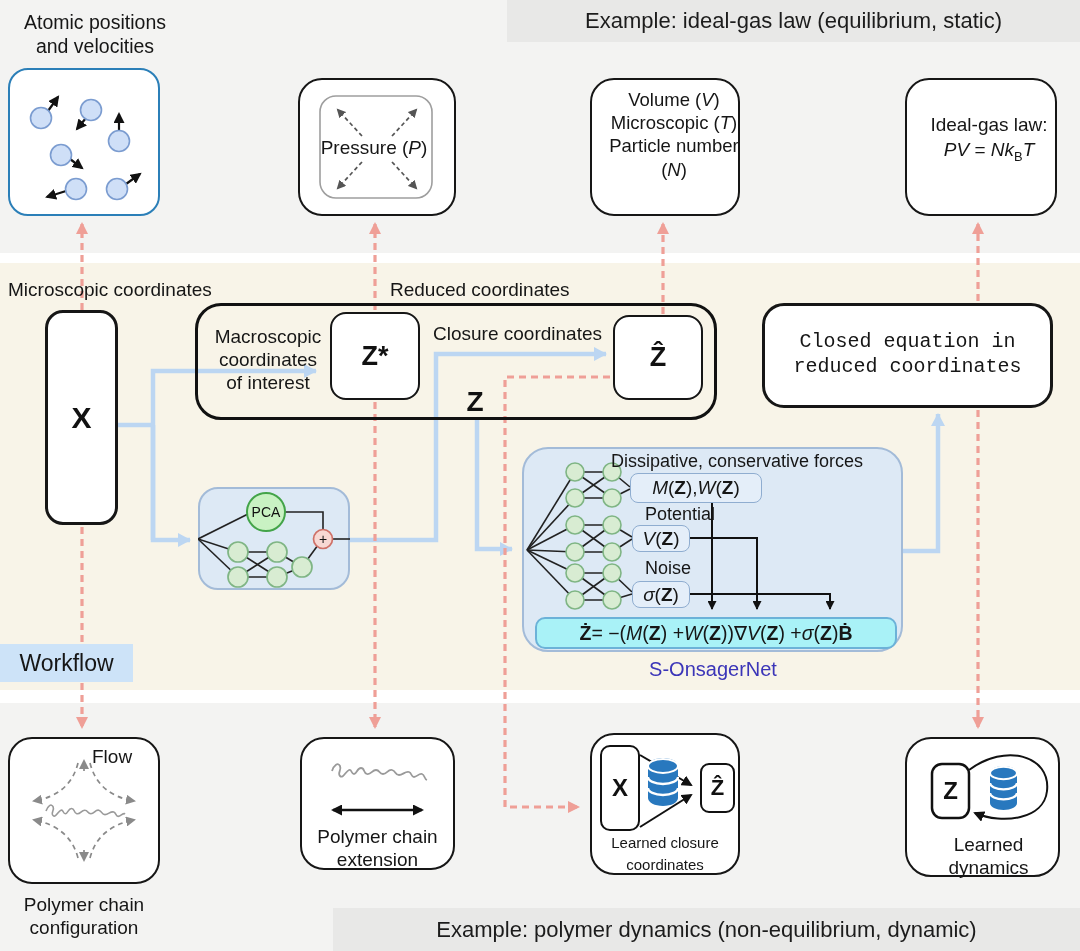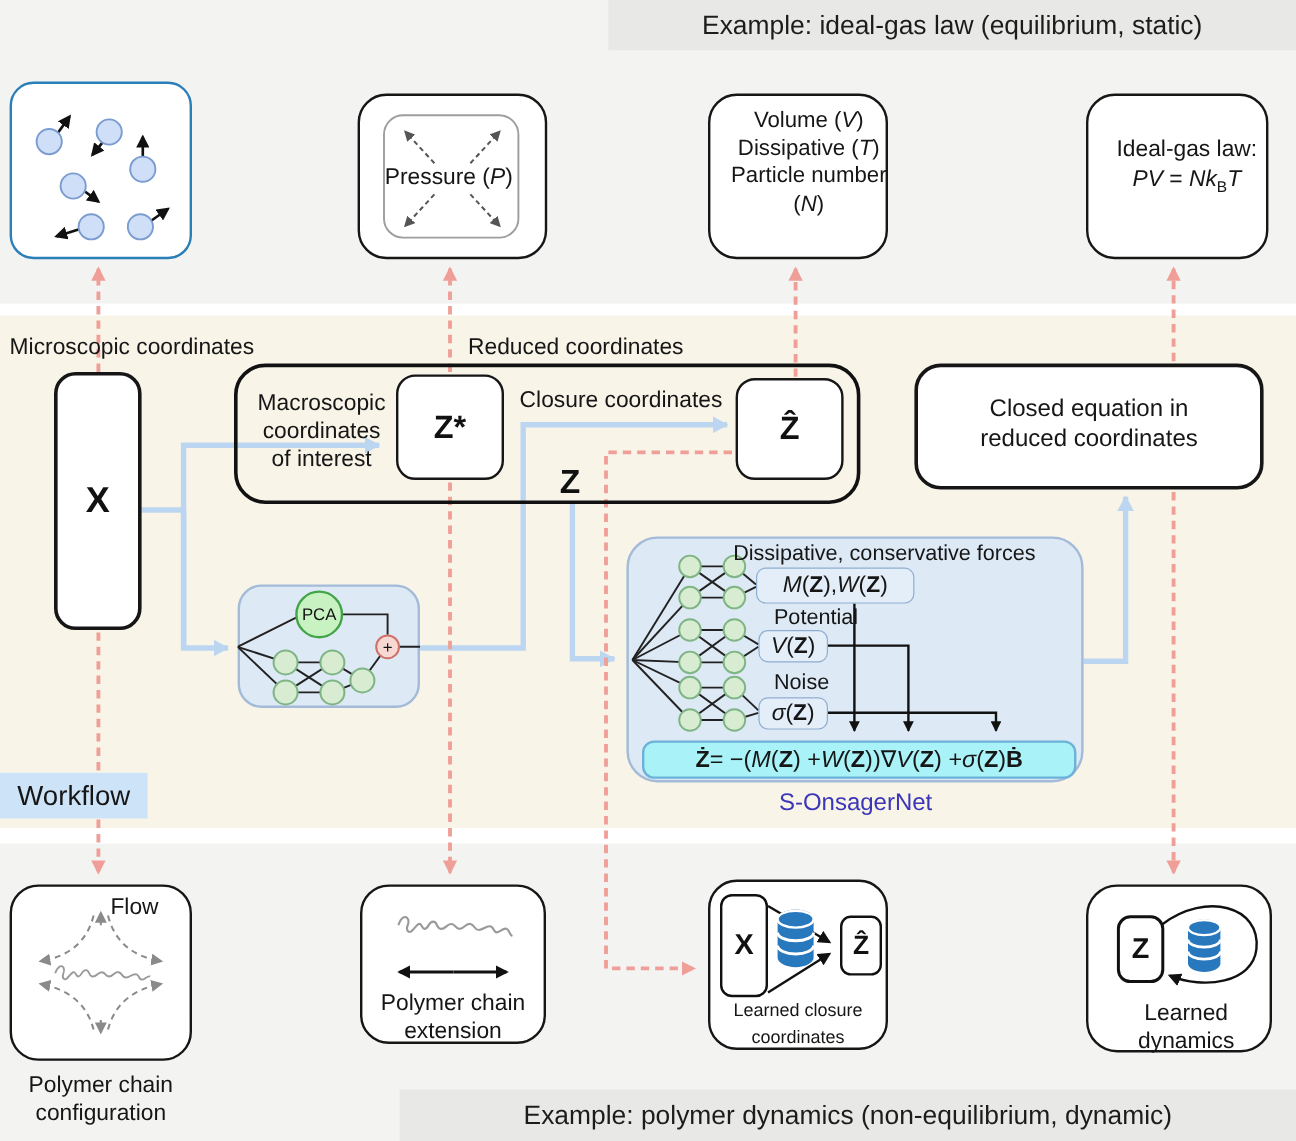--- a/index.html
+++ b/index.html
@@ -74,20 +74,24 @@
       <path d="M82 527 V727" marker-end="url(#ap)"></path>
       <path d="M375 310 V224" marker-end="url(#ap)"></path>
       <path d="M375 402 V727" marker-end="url(#ap)"></path>
       <path d="M663 314 V224" marker-end="url(#ap)"></path>
       <path d="M610 377 H505 V807 H578" marker-end="url(#ap)"></path>
       <path d="M978 301 V224" marker-end="url(#ap)"></path>
       <path d="M978 410 V727" marker-end="url(#ap)"></path>
     </g>
   </svg>
 
+  <div class="lbl ctr" style="left:0;top:10px;width:190px;font-size:19.5px;line-height:24px;">
+    <div>Atomic positions</div>
+    <div>and velocities</div>
+  </div>
 
   <div class="wbox" style="left:8px;top:68px;width:152px;height:148px;border-color:#2b7fb8;border-width:2px;border-radius:20px;"></div>
   <svg class="abs" style="left:8px;top:68px;" width="152" height="148" viewBox="0 0 152 148">
     <g stroke="#111" stroke-width="2.2" fill="none">
       <line x1="40" y1="43" x2="50" y2="29" marker-end="url(#ak)"></line>
       <line x1="78" y1="50" x2="69" y2="61" marker-end="url(#ak)"></line>
       <line x1="111" y1="62" x2="111" y2="46" marker-end="url(#ak)"></line>
       <line x1="62" y1="91" x2="74" y2="100" marker-end="url(#ak)"></line>
       <line x1="58" y1="123" x2="39" y2="129" marker-end="url(#ak)"></line>
       <line x1="118" y1="116" x2="132" y2="106" marker-end="url(#ak)"></line>
@@ -110,21 +114,21 @@
       <line x1="94" y1="58" x2="118" y2="32" marker-end="url(#ag)"></line>
       <line x1="64" y1="84" x2="40" y2="110" marker-end="url(#ag)"></line>
       <line x1="94" y1="84" x2="118" y2="110" marker-end="url(#ag)"></line>
     </g>
   </svg>
   <div class="lbl ctr" style="left:298px;top:136px;width:152px;"><span class="pt-r">Pressure (</span><span class="pt-i">P</span><span class="pt-r">)</span></div>
 
   <div class="wbox" style="left:590px;top:78px;width:150px;height:138px;"></div>
   <div class="lbl" style="left:604px;top:88px;width:140px;font-size:18.5px;line-height:23.2px;">
     <div><span class="pt-r">Volume (</span><span class="pt-i">V</span><span class="pt-r">)</span></div>
-    <div><span class="pt-r">Dissipative (</span><span class="pt-i">T</span><span class="pt-r">)</span></div>
+    <div><span class="pt-r">Microscopic (</span><span class="pt-i">T</span><span class="pt-r">)</span></div>
     <div><span class="pt-r">Particle number</span></div>
     <div><span class="pt-r">(</span><span class="pt-i">N</span><span class="pt-r">)</span></div>
   </div>
 
   <div class="wbox" style="left:905px;top:78px;width:152px;height:138px;"></div>
   <div class="lbl ctr" style="left:905px;top:112px;width:168px;line-height:25px;">
     <div>Ideal-gas law:</div>
     <div><span class="pt-i">PV</span><span class="pt-r"> = </span><span class="pt-i">Nk</span><span class="pt-sub">B</span><span class="pt-i">T</span></div>
   </div>
 
@@ -141,21 +145,21 @@
     <div>of interest</div>
   </div>
   <div class="wbox" style="left:330px;top:312px;width:90px;height:88px;border-radius:16px;"></div>
   <div class="sym" style="left:330px;top:312px;width:90px;height:88px;font-size:27px;">Z*</div>
   <div class="lbl" style="left:433px;top:322px;">Closure coordinates</div>
   <div class="wbox" style="left:613px;top:315px;width:90px;height:85px;border-radius:16px;"></div>
   <div class="sym" style="left:613px;top:315px;width:90px;height:85px;font-size:27px;">Ẑ</div>
   <div class="sym" style="left:455px;top:386px;width:40px;height:32px;font-size:28px;">Z</div>
 
   <div class="wbox" style="left:762px;top:303px;width:291px;height:105px;border-width:3px;border-radius:22px;"></div>
-  <div class="lbl ctr" style="left:762px;top:329px;width:291px;font-size:20px;line-height:25px;">
+  <div class="lbl ctr" style="left:762px;top:329px;width:291px;font-size:20px;line-height:25px;font-family:Liberation Mono, monospace;">
     <div>Closed equation in</div>
     <div>reduced coordinates</div>
   </div>
 
   <div class="abs" style="left:198px;top:487px;width:152px;height:103px;background:#dde9f5;border:2px solid #a3bbd8;border-radius:20px;"></div>
   <svg class="abs" style="left:198px;top:487px;" width="152" height="103" viewBox="0 0 152 103">
     <g stroke="#222" stroke-width="1.6" fill="none">
       <line x1="0" y1="52" x2="50" y2="27"></line>
       <line x1="0" y1="52" x2="40" y2="65"></line>
       <line x1="0" y1="52" x2="40" y2="90"></line>
@@ -271,21 +275,21 @@
       <span class="pt-b">Z</span>
       <span class="pt-r">) + </span>
       <span class="pt-i">σ</span>
       <span class="pt-r">(</span>
       <span class="pt-b">Z</span>
       <span class="pt-r">)</span>
       <span class="pt-b">Ḃ</span>
     </div>
   <div class="lbl ctr purple" style="left:613px;top:658px;width:200px;font-size:20px;">S-OnsagerNet</div>
 
-  <div class="abs" style="left:0;top:644px;width:123px;height:38px;background:#cde3f8;display:flex;align-items:center;justify-content:center;">
+  <div class="abs" style="left:0;top:644px;width:133px;height:38px;background:#cde3f8;display:flex;align-items:center;justify-content:center;">
     <span style="font-size:23px;">Workflow</span>
   </div>
 
   <div class="wbox" style="left:8px;top:737px;width:152px;height:147px;"></div>
   <svg class="abs" style="left:8px;top:737px;" width="152" height="147" viewBox="0 0 152 147">
     <g stroke="#8a8a8a" stroke-width="1.7" stroke-dasharray="5 4" fill="none">
       <path d="M70 26 Q62 58 26 64" marker-end="url(#agf)"></path>
       <path d="M82 26 Q90 58 126 64" marker-end="url(#agf)"></path>
       <path d="M70 121 Q62 90 26 83" marker-end="url(#agf)"></path>
       <path d="M82 121 Q90 90 126 83" marker-end="url(#agf)"></path>

